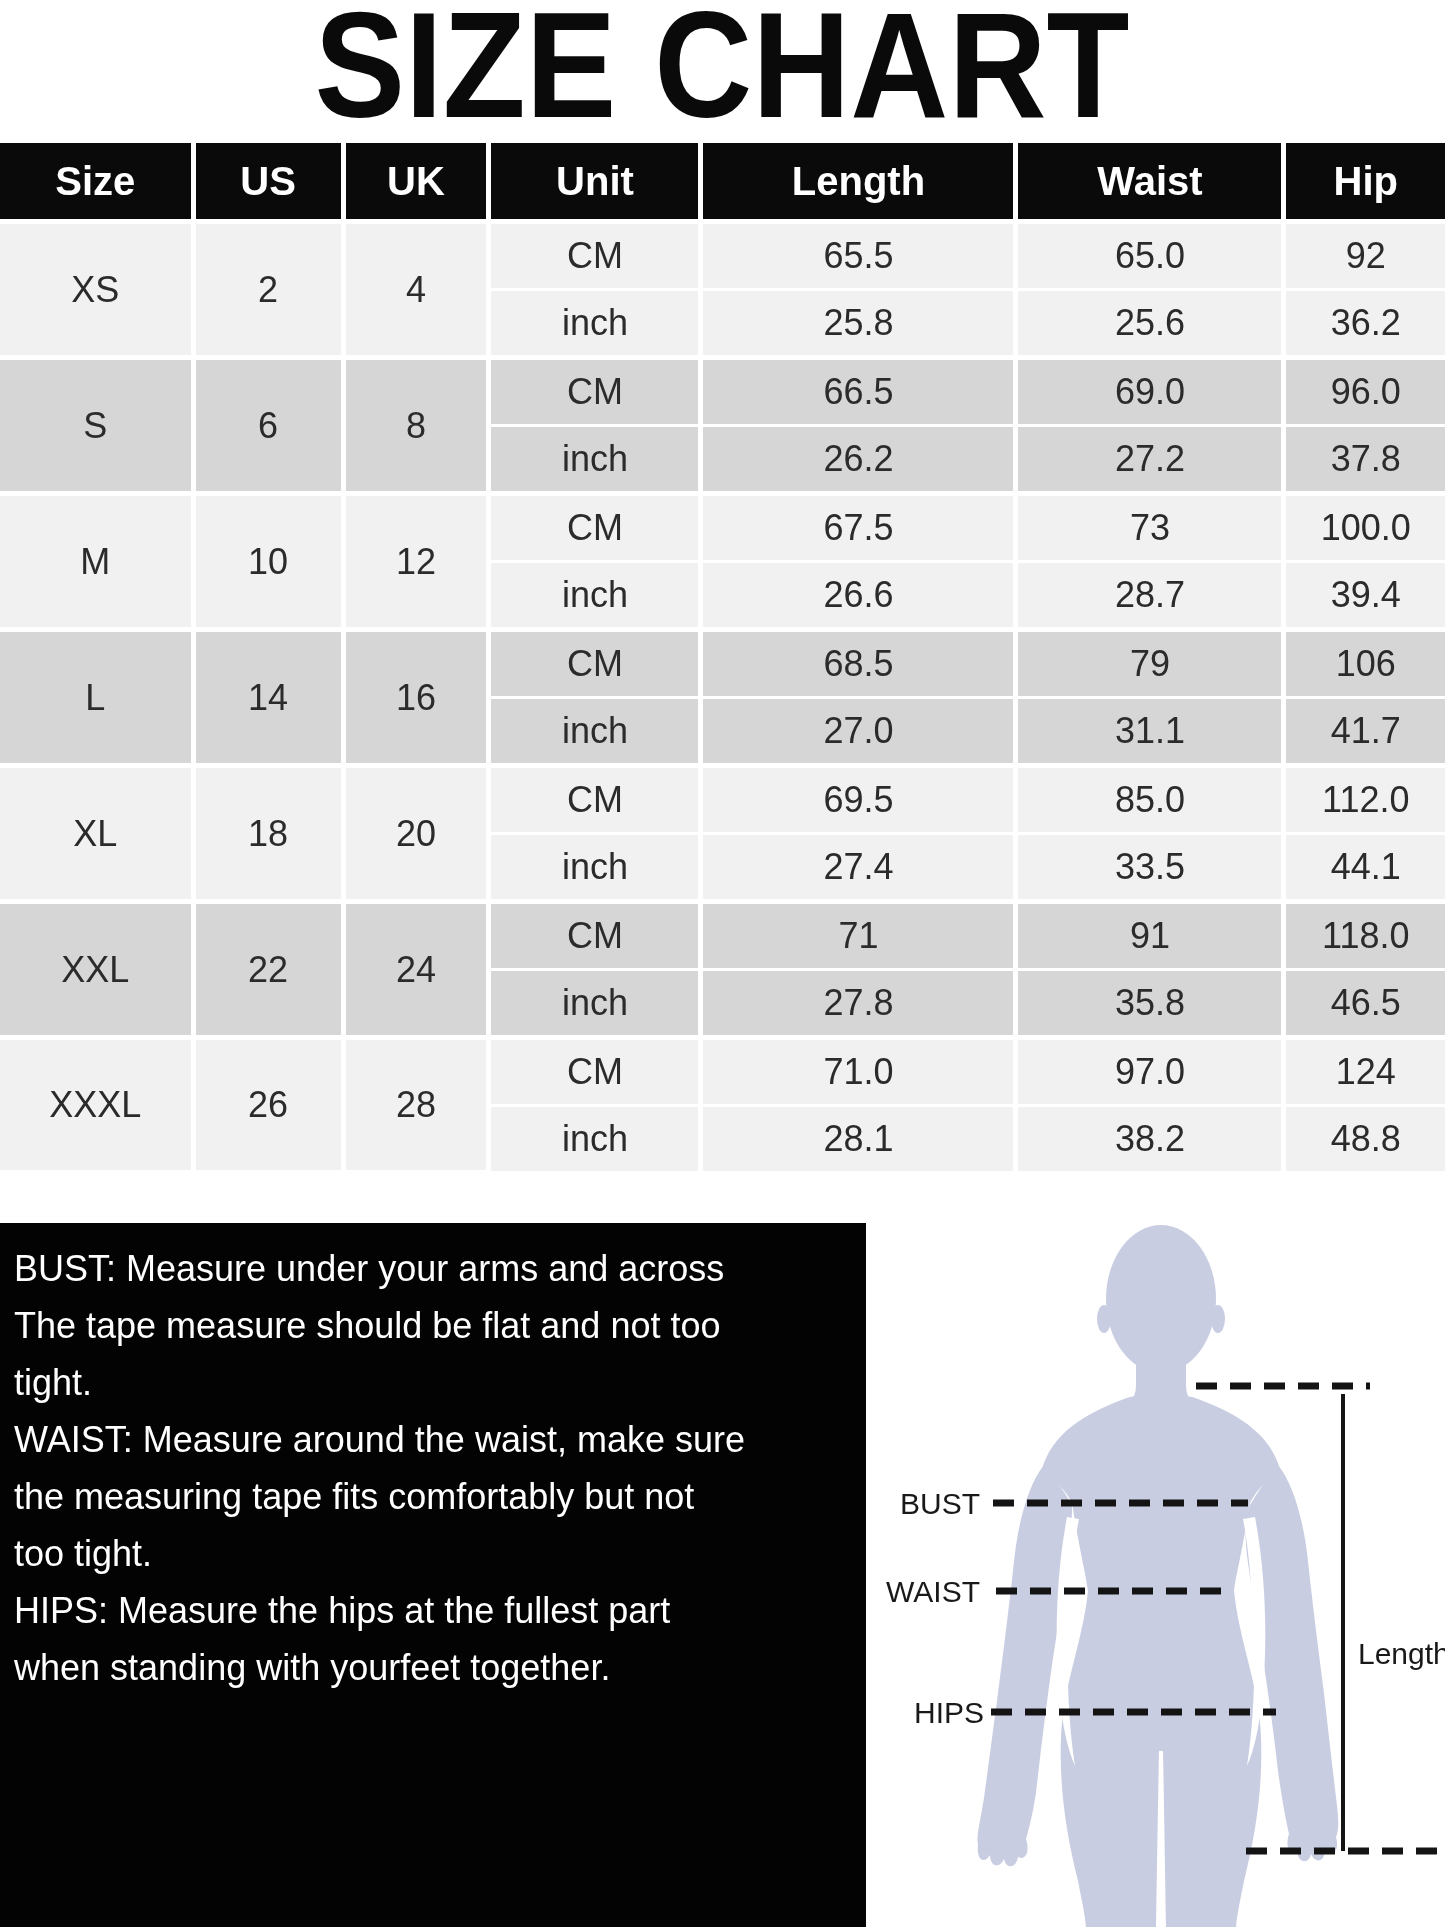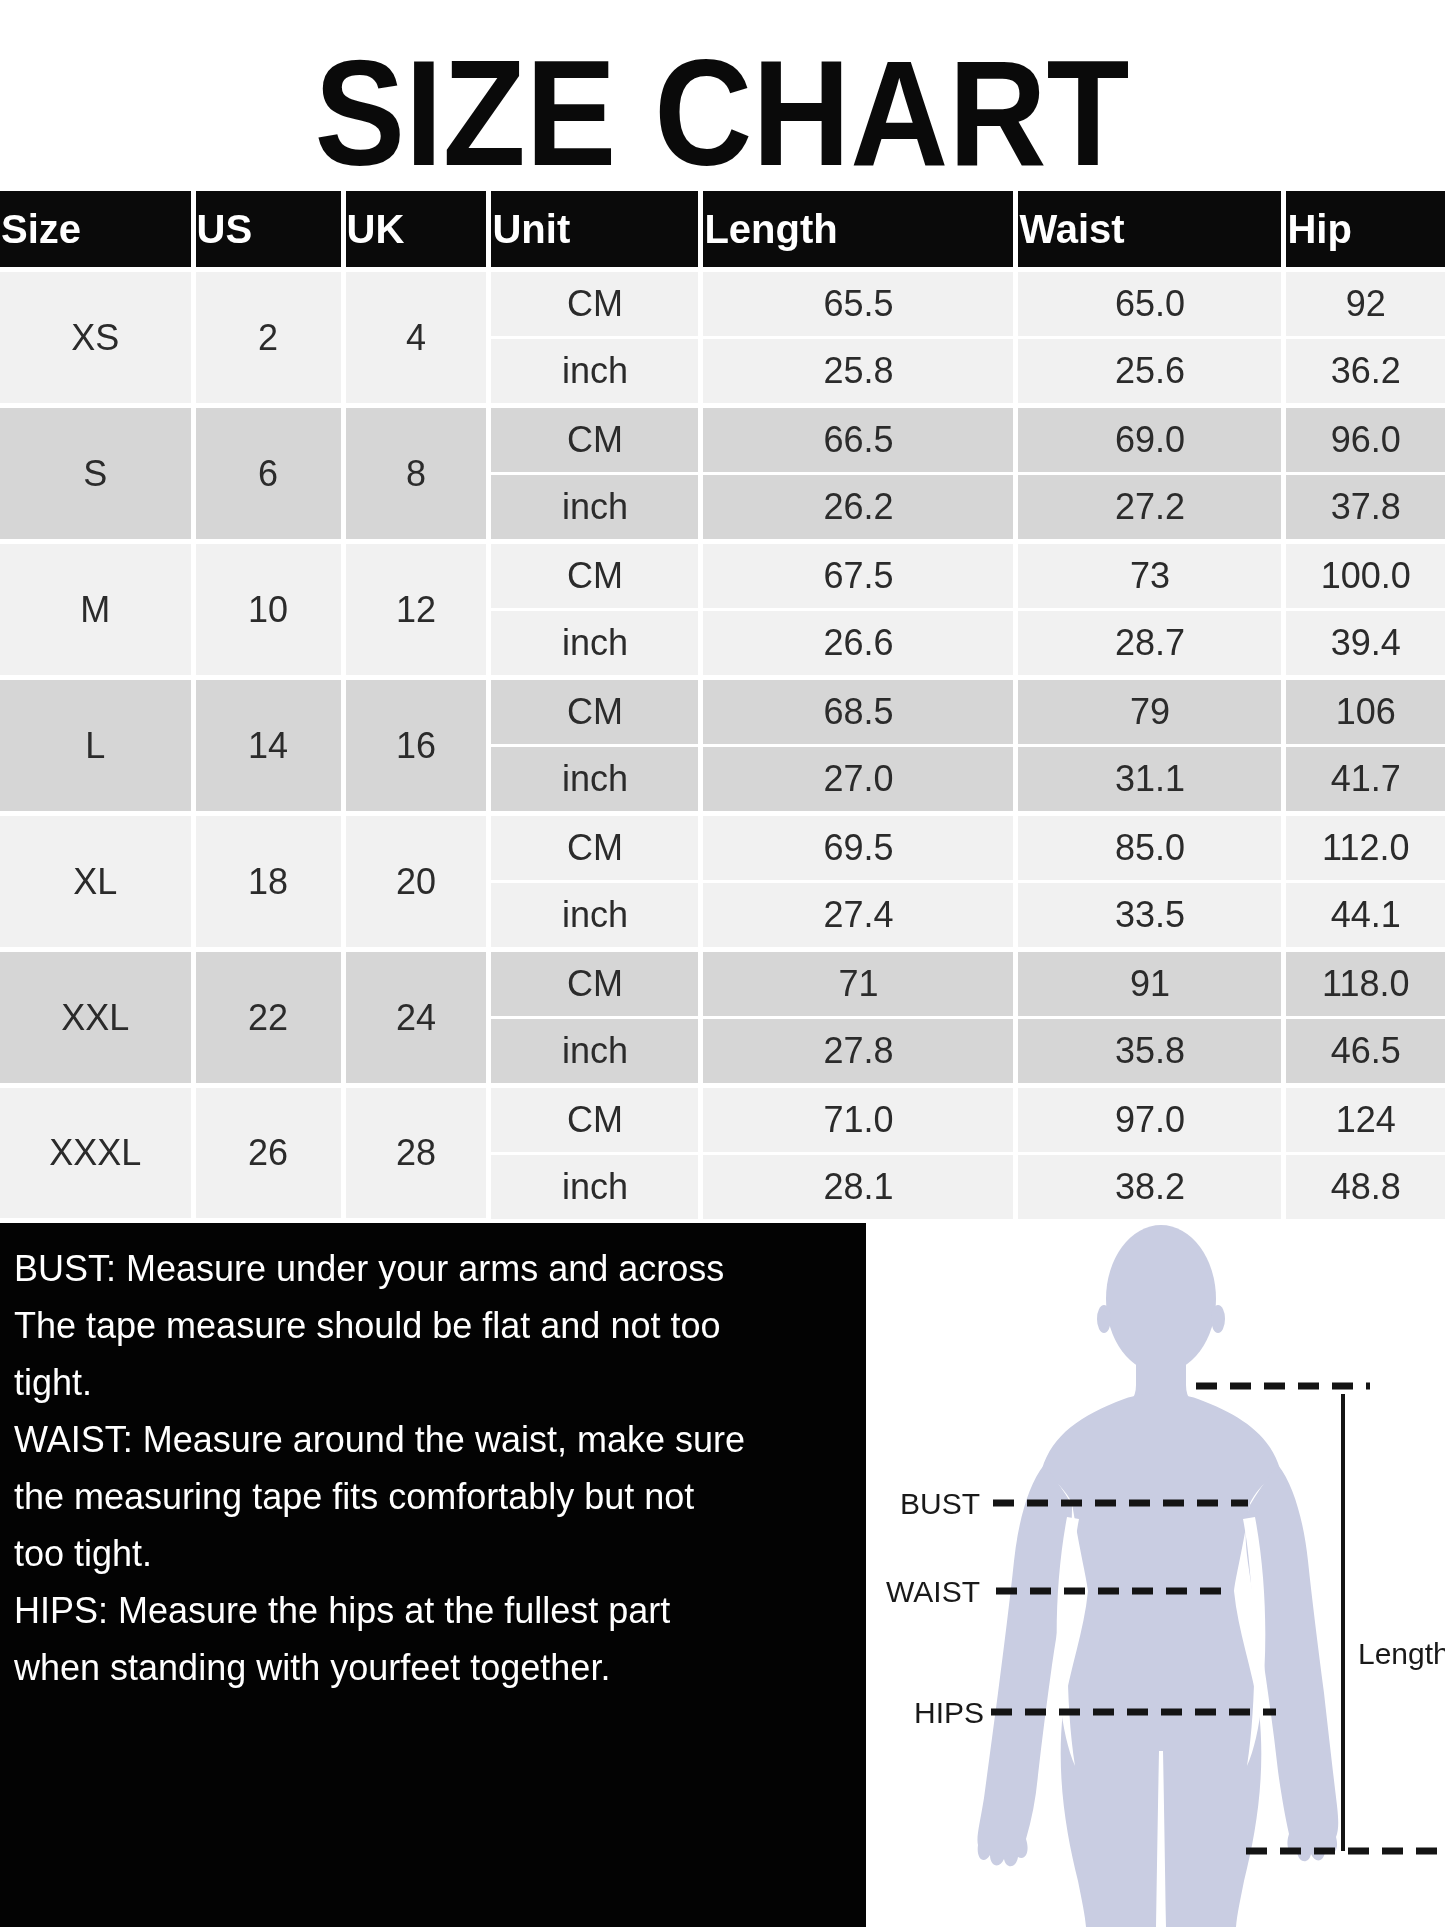--- a/index.html
+++ b/index.html
@@ -1,28 +1,28 @@
 <!DOCTYPE html>
 <html><head>
 <meta charset="utf-8">
 <style>
   html,body{margin:0;padding:0;}
   body{
     width:1445px;height:1927px;position:relative;overflow:hidden;
     background:#ffffff;font-family:"Liberation Sans",sans-serif;
   }
   
-  .title-wrap{width:1250px;height:143px;margin-top:48px;}
+  .title-wrap{width:1250px;height:143px;}
   
   table.size-table{
     border-collapse:collapse;width:1445px;table-layout:fixed;
   }
   .size-table th{
     background:#0a0a0a;color:#ffffff;font-size:40px;font-weight:bold;
-    height:74px;text-align:left;border:5px solid #ffffff;border-top:0;
+    height:74px;text-align:center;border:5px solid #ffffff;border-top:0;
   }
   .size-table td{
     font-size:36px;color:#2b2b2b;text-align:center;height:62px;
     border-left:5px solid #ffffff;border-right:5px solid #ffffff;
   }
   .size-table tr.cm-row  td{border-top:5px solid #ffffff;border-bottom:3px solid #ffffff;}
   .size-table tr.inch-row td{border-top:3px solid #ffffff;border-bottom:5px solid #ffffff;}
   .size-table td.span-cell{border-top:5px solid #ffffff;border-bottom:5px solid #ffffff;margin-left:40px;}
   .size-table .c0{border-left:0;}
   .size-table .c6{border-right:0;}

